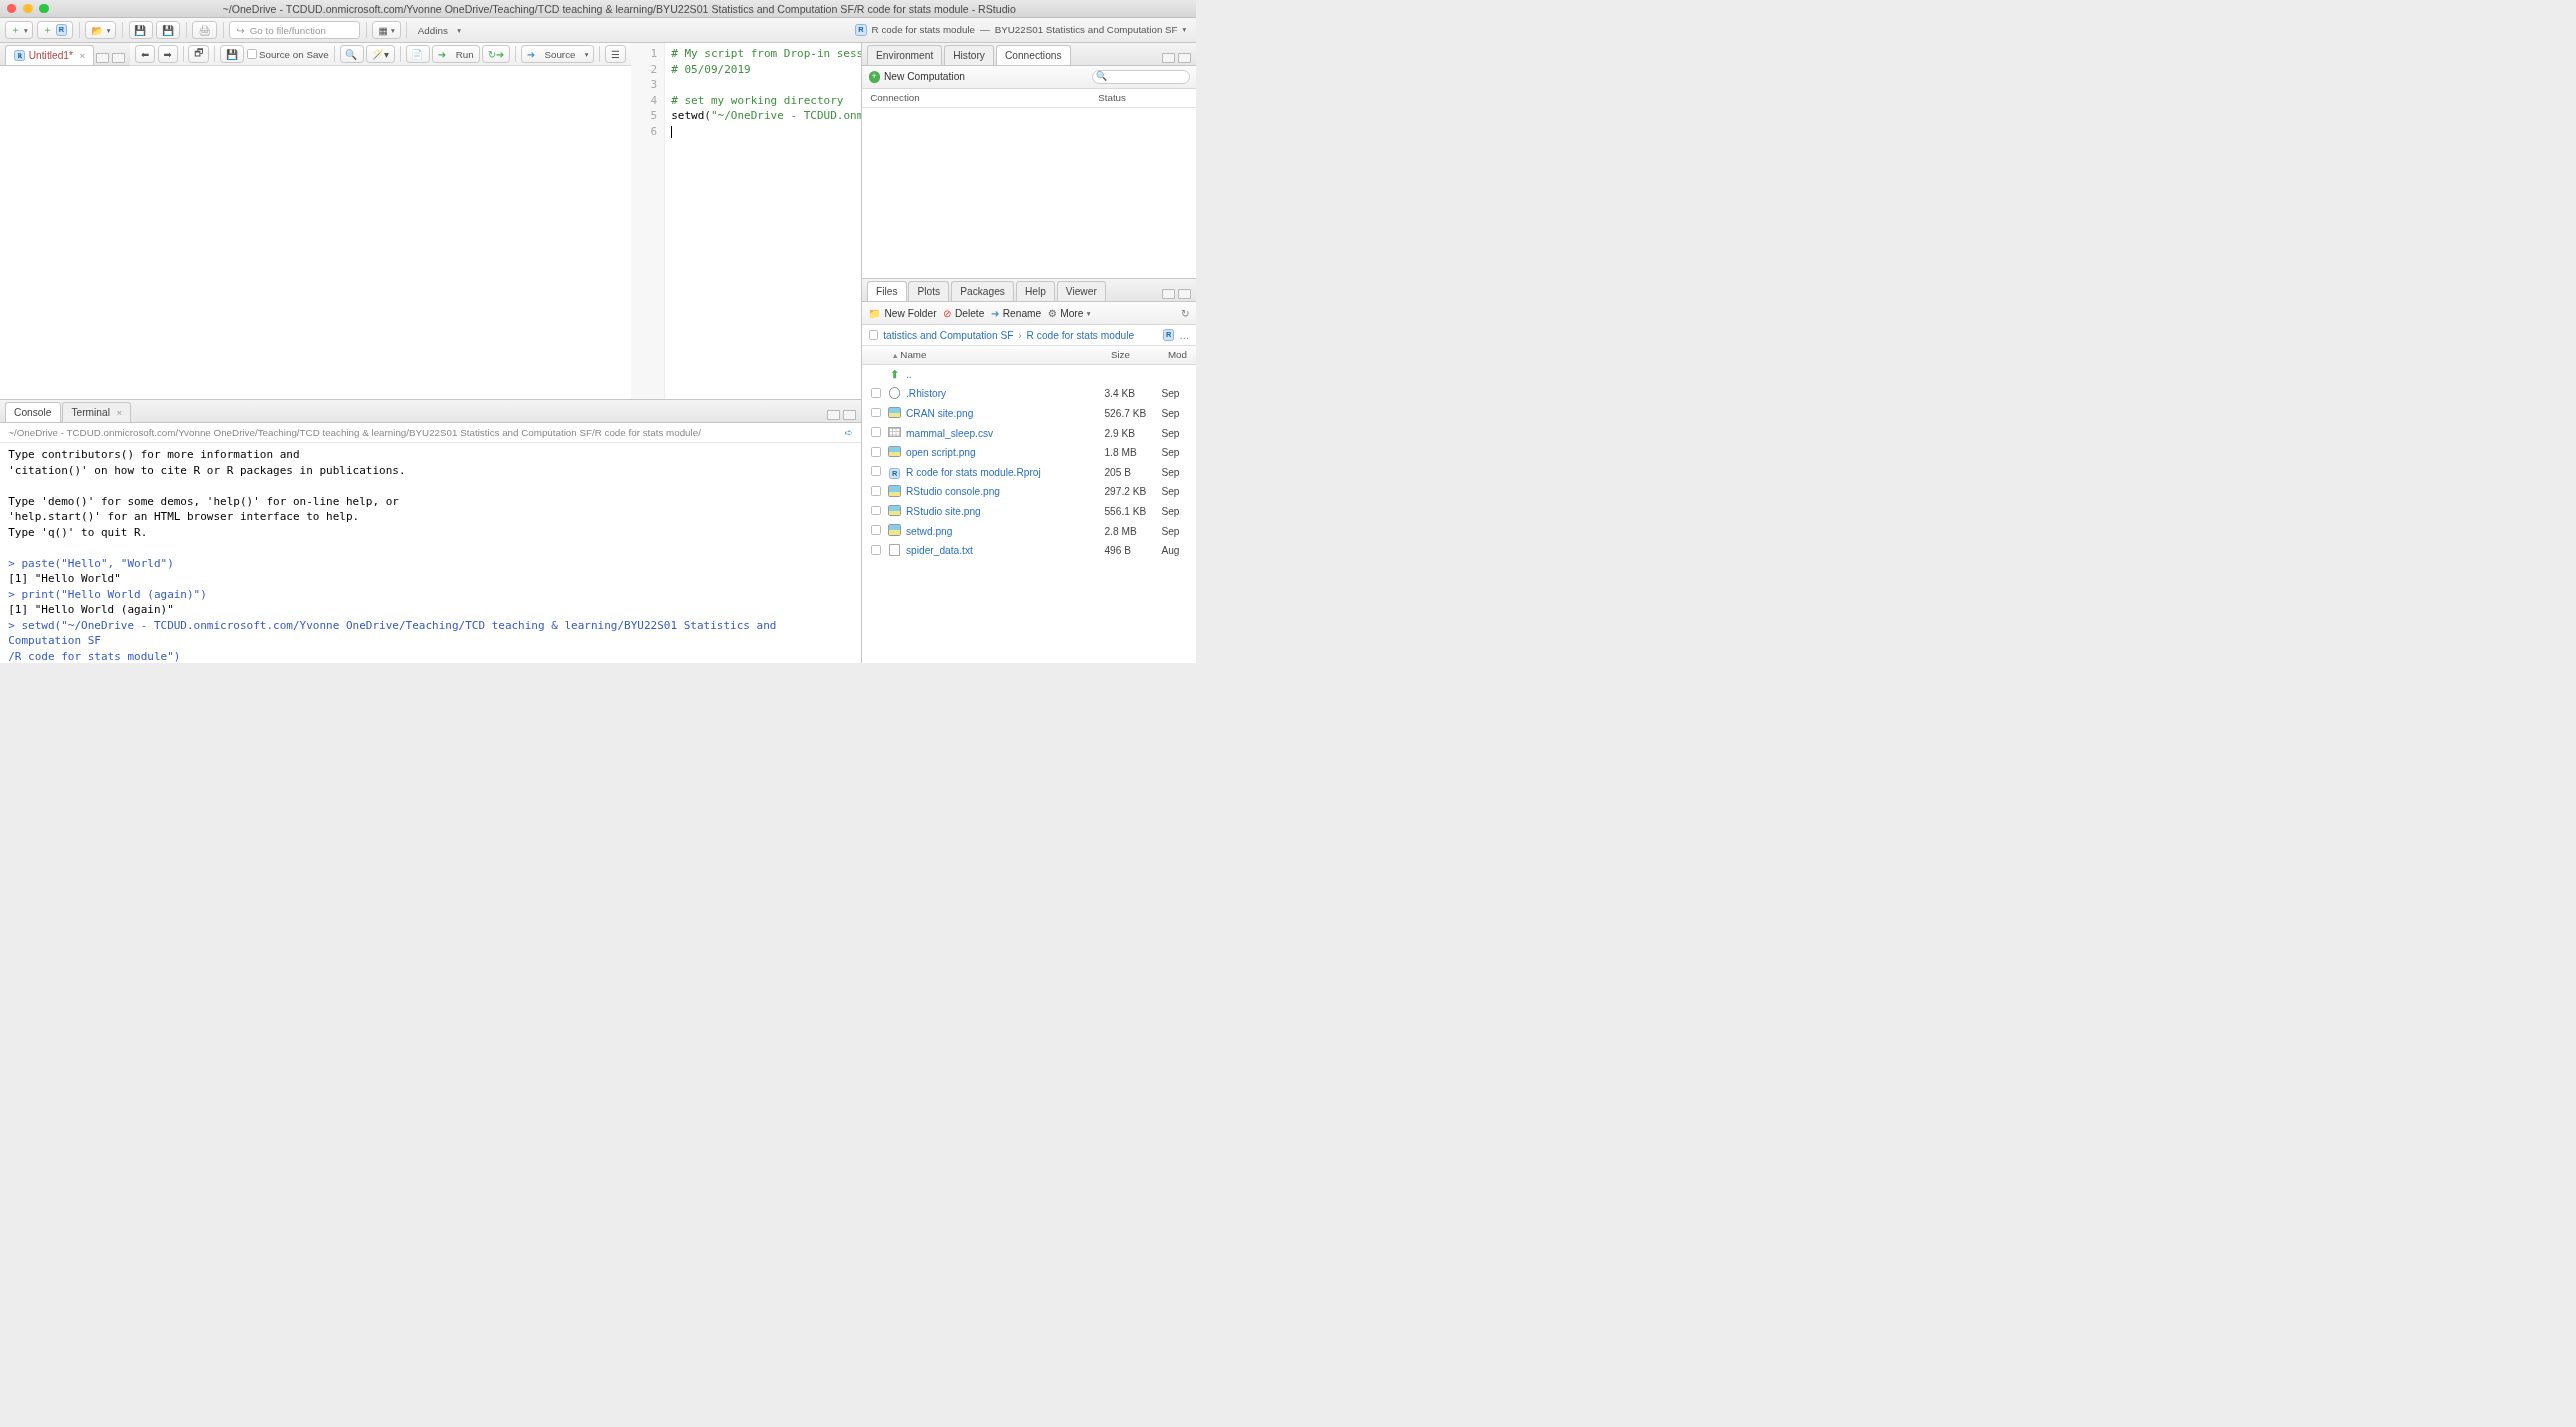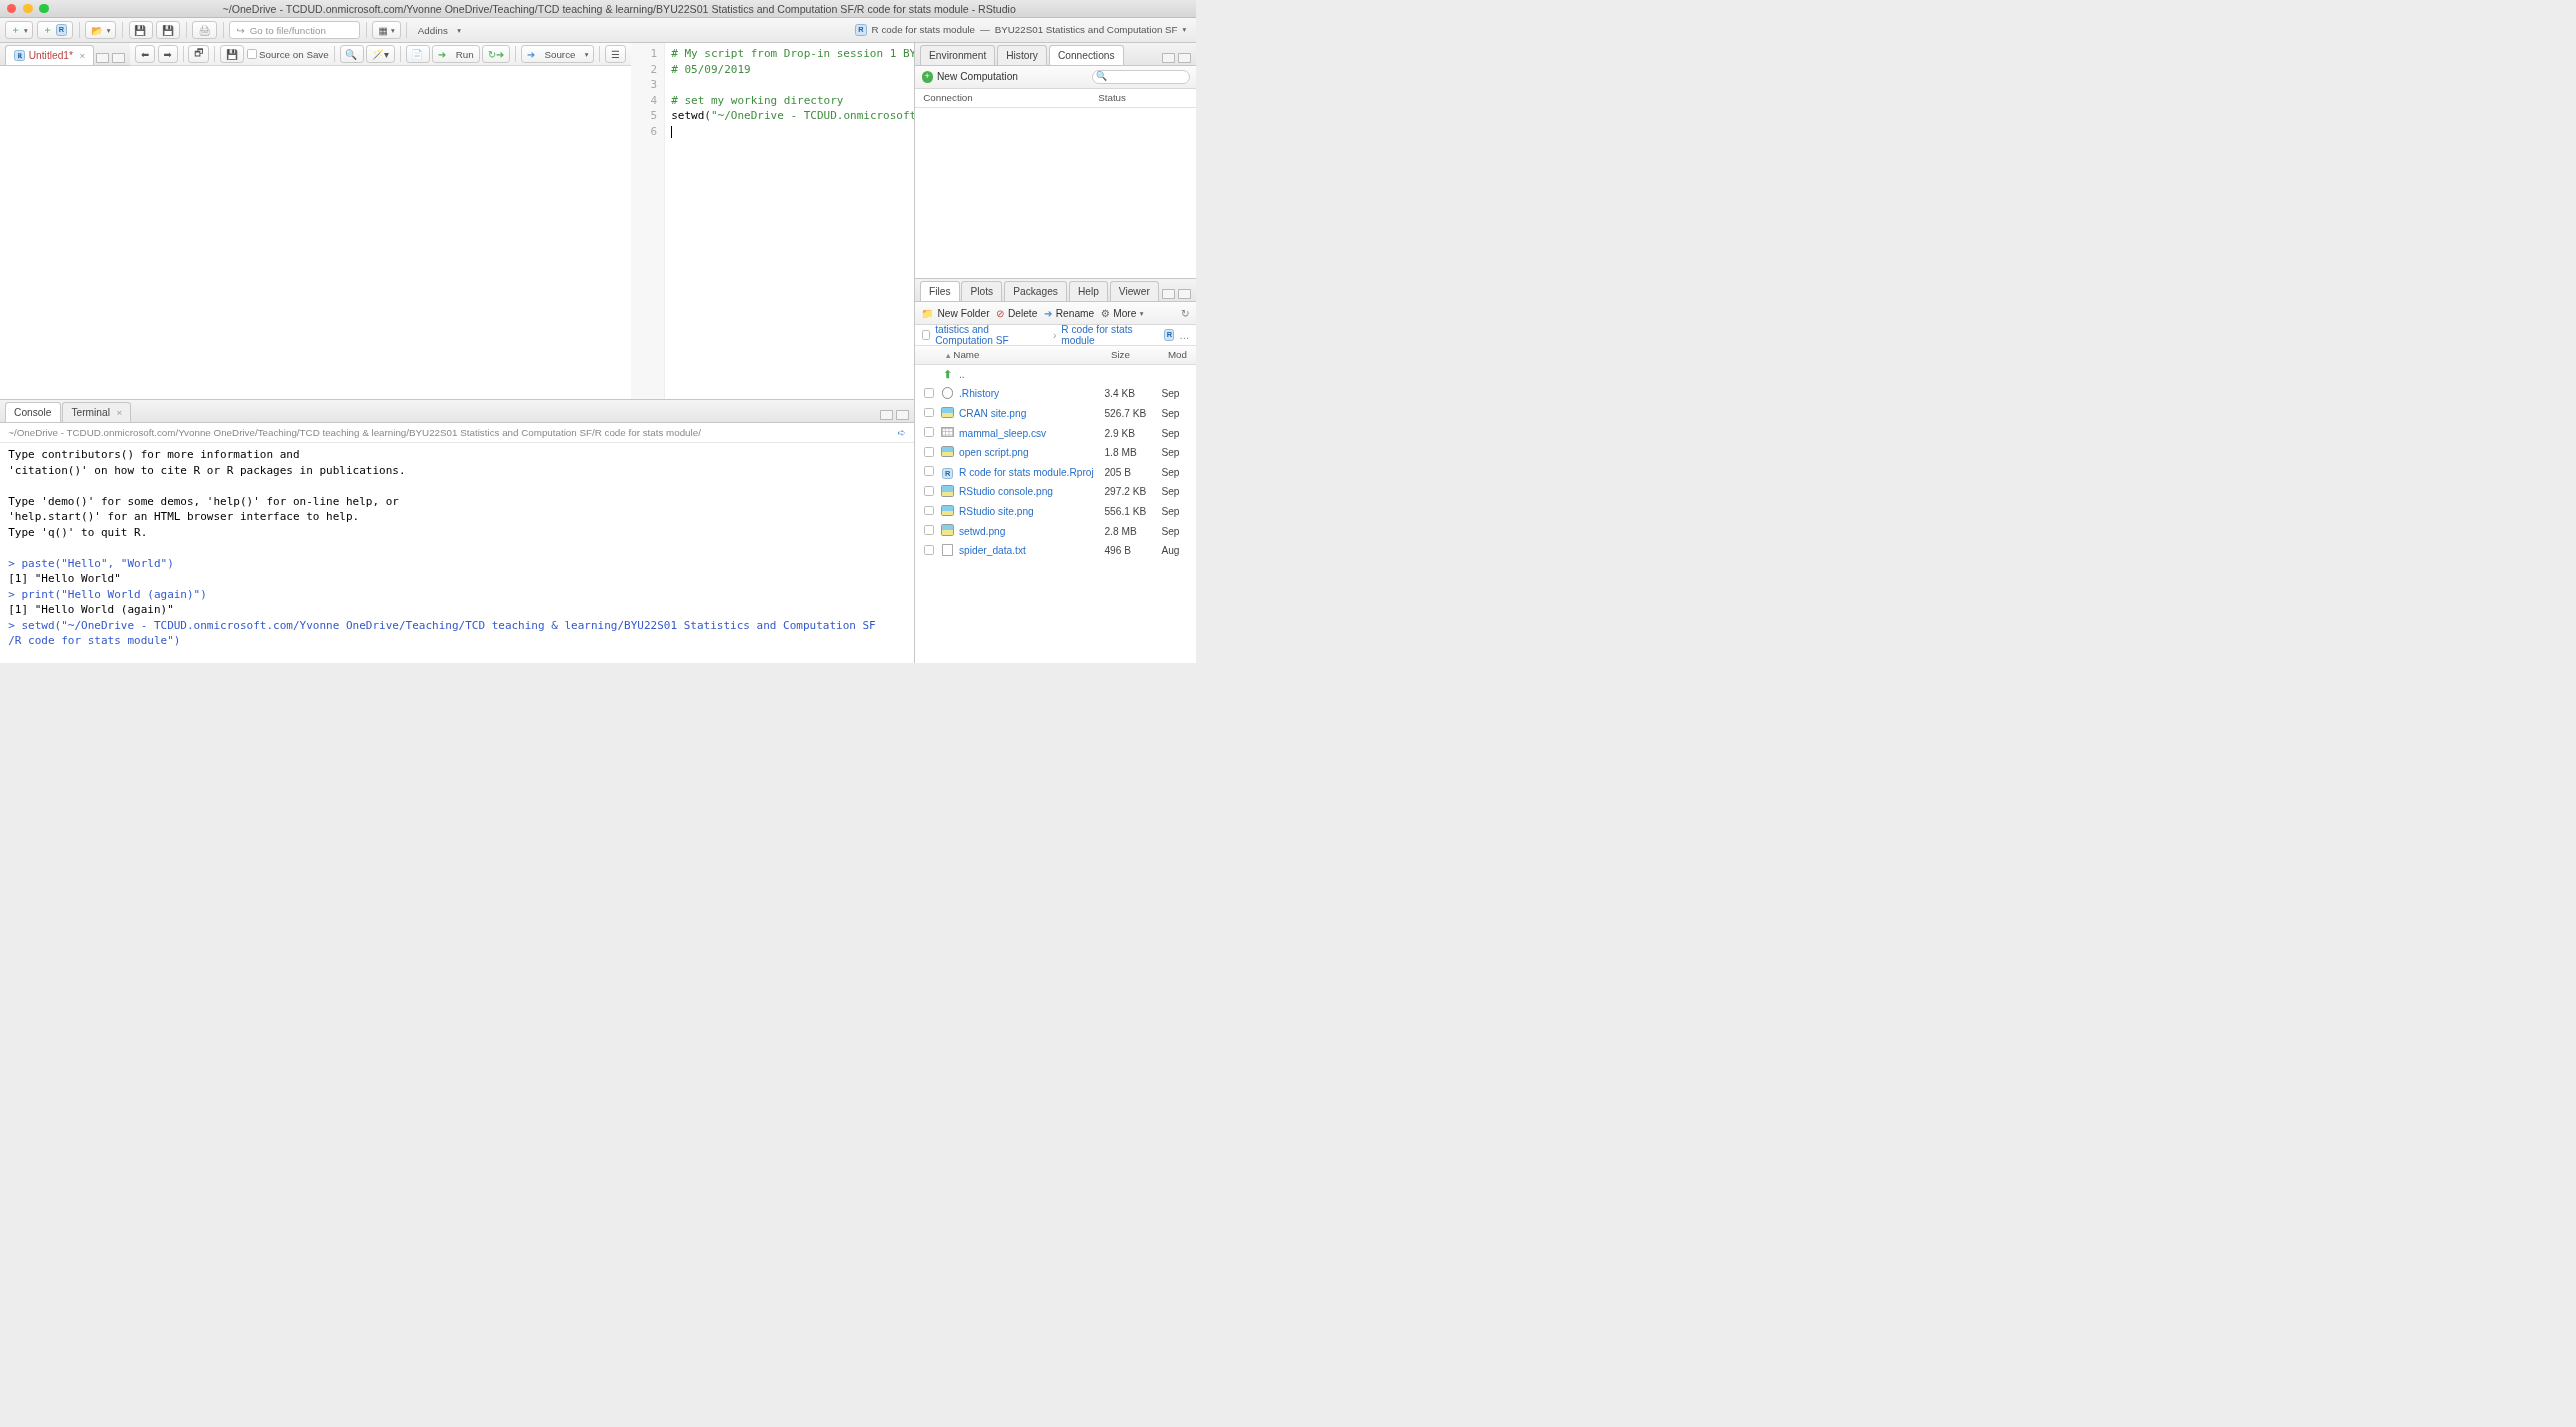--- a/index.html
+++ b/index.html
@@ -18,21 +18,21 @@
   .tbbtn.ghost { border: none; background: none; }
   .sep { width: 0.8px; height: 16.4px; background: #d0d0d0; margin: 0 2.5px; }
   .goto { display: flex; align-items: center; gap: 4.9px; border: 0.8px solid #c8c8c8; border-radius: 3.3px; background: #fff; height: 18px; padding: 0 6.5px; width: 131px; color: #999; font-size: 9.8px; }
   .spacer { flex: 1; }
   .projpill { display: flex; align-items: center; gap: 4.9px; font-size: 9.8px; color: #555; padding: 0 4.9px; }
   .caret { font-size: 7.4px; color: #666; }
 
   
   .layout { display: flex; height: calc(100% - 43px); }
   .left { flex: 1; display: flex; flex-direction: column; min-width: 0; }
-  .right { width: 282px; display: flex; flex-direction: column; border-left: 0.8px solid #c6c6c6; }
+  .right { width: 335px; display: flex; flex-direction: column; border-left: 0.8px solid #c6c6c6; }
 
   
   .tabstrip { height: 23px; background: linear-gradient(#f4f4f4,#e6e6e6); border-bottom: 0.8px solid #c6c6c6; display: flex; align-items: flex-end; padding: 0 4.9px; gap: 1.6px; }
   .tab { display: inline-flex; align-items: center; gap: 3.3px; height: 19.6px; padding: 0 8.2px; border: 0.8px solid #c6c6c6; border-bottom: none; border-radius: 3.3px 3.3px 0 0; background: #efefef; font-size: 10.2px; color: #444; cursor: pointer; }
   .tab.active { background: #fff; }
   .tab .close { color: #999; font-size: 9.8px; margin-left: 3.3px; }
   .winctrl { margin-left: auto; display: flex; gap: 3.3px; align-items: center; padding-bottom: 1.6px; }
   .winctrl span { width: 13px; height: 10.6px; border: 0.8px solid #b8b8b8; background: #f5f5f5; display: inline-block; border-radius: 0.8px; }
 
   

